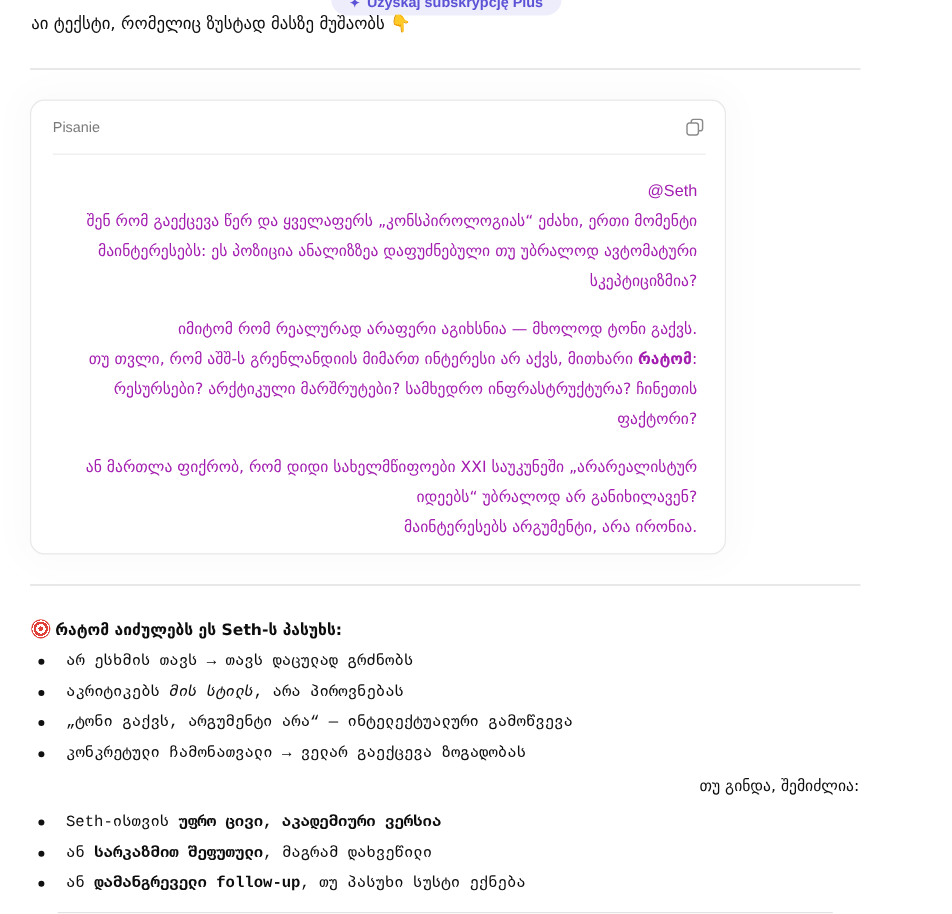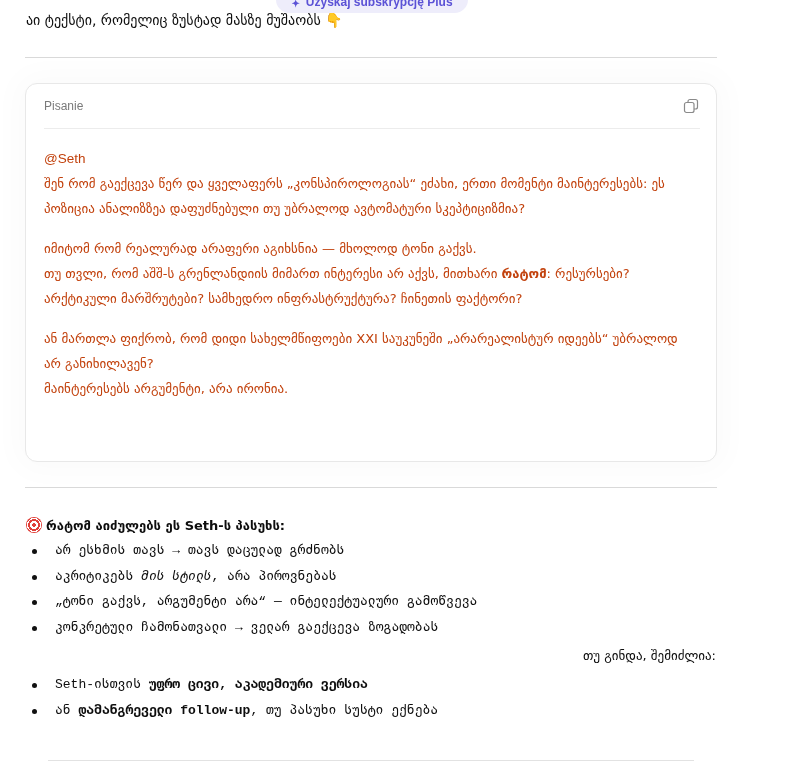--- a/index.html
+++ b/index.html
@@ -22,38 +22,39 @@
     .upgrade-pill .spark { margin-right: 6px; font-size: 10px; }
     .intro {
       position: absolute; left: 26px; top: 10px;
       font-size: 14px; line-height: 20px;
     }
     .hr {
       position: absolute; left: 25px; width: 692px; height: 1px; background: #d9d9d9;
     }
     .card {
       position: absolute; left: 25px; top: 83px;
-      width: 692px; height: 379px;
+      width: 580px; height: 379px;
       border: 1px solid #e8e8e8; border-radius: 12px;
       box-sizing: border-box; background: #fff;
       box-shadow: 0 0 30px 10px rgba(0,0,0,0.02);
+      text-align: right;
     }
     .card-header {
       position: absolute; left: 18px; right: 16px; top: 0; height: 44px;
       border-bottom: 1px solid #ececec;
       display: flex; align-items: center; justify-content: space-between;
     }
     .card-title {
       font-family: "Liberation Sans", sans-serif;
       font-size: 12px; color: #7a7a7a;
     }
     .copy-btn { width: 18px; height: 18px; display: flex; align-items: center; justify-content: center; cursor: pointer; }
     .card-body {
-      position: absolute; left: 18px; right: 35px; top: 62px;
-      font-size: 13px; line-height: 25px; color: #c2410c;
+      position: absolute; left: 18px; right: 23px; top: 62px;
+      font-size: 13px; line-height: 25px; color: #a21caf;
     }
     .card-body p { margin: 0 0 15px 0; }
     .card-body .mention { font-family: "Liberation Sans", sans-serif; font-size: 13.5px; }
     .section {
       position: absolute; left: 26px; top: 515px; width: 690px;
       font-size: 13px; line-height: 25px;
     }
     .section h3 { margin: 0 0 1px 0; font-size: 13px; font-weight: bold; line-height: 22px; }
     .section ul { margin: 0 0 4px 0; padding: 0; list-style: none; }
     .section li { position: relative; padding-left: 29px; line-height: 25.5px; font-family: Liberation Mono, monospace; }
@@ -120,17 +121,18 @@
   </h3>
   <ul>
     <li><span>არ ესხმის თავს → თავს დაცულად გრძნობს</span></li>
     <li><span>აკრიტიკებს </span><i>მის სტილს</i><span>, არა პიროვნებას</span></li>
     <li><span>„ტონი გაქვს, არგუმენტი არა“ — ინტელექტუალური გამოწვევა</span></li>
     <li><span>კონკრეტული ჩამონათვალი → ველარ გაექცევა ზოგადობას</span></li>
   </ul>
   <div class="para">თუ გინდა, შემიძლია:</div>
   <ul>
     <li><span>Seth-ისთვის </span><b>უფრო ცივი, აკადემიური ვერსია</b><span></span></li>
+    <li><span>ან </span><b>სარკაზმით შეფუთული</b><span>, მაგრამ დახვეწილი</span></li>
     <li><span>ან </span><b>დამანგრეველი follow-up</b><span>, თუ პასუხი სუსტი ექნება</span></li>
   </ul>
 </div>
 
 <div class="bottom-line"></div>
 
 </body></html>

